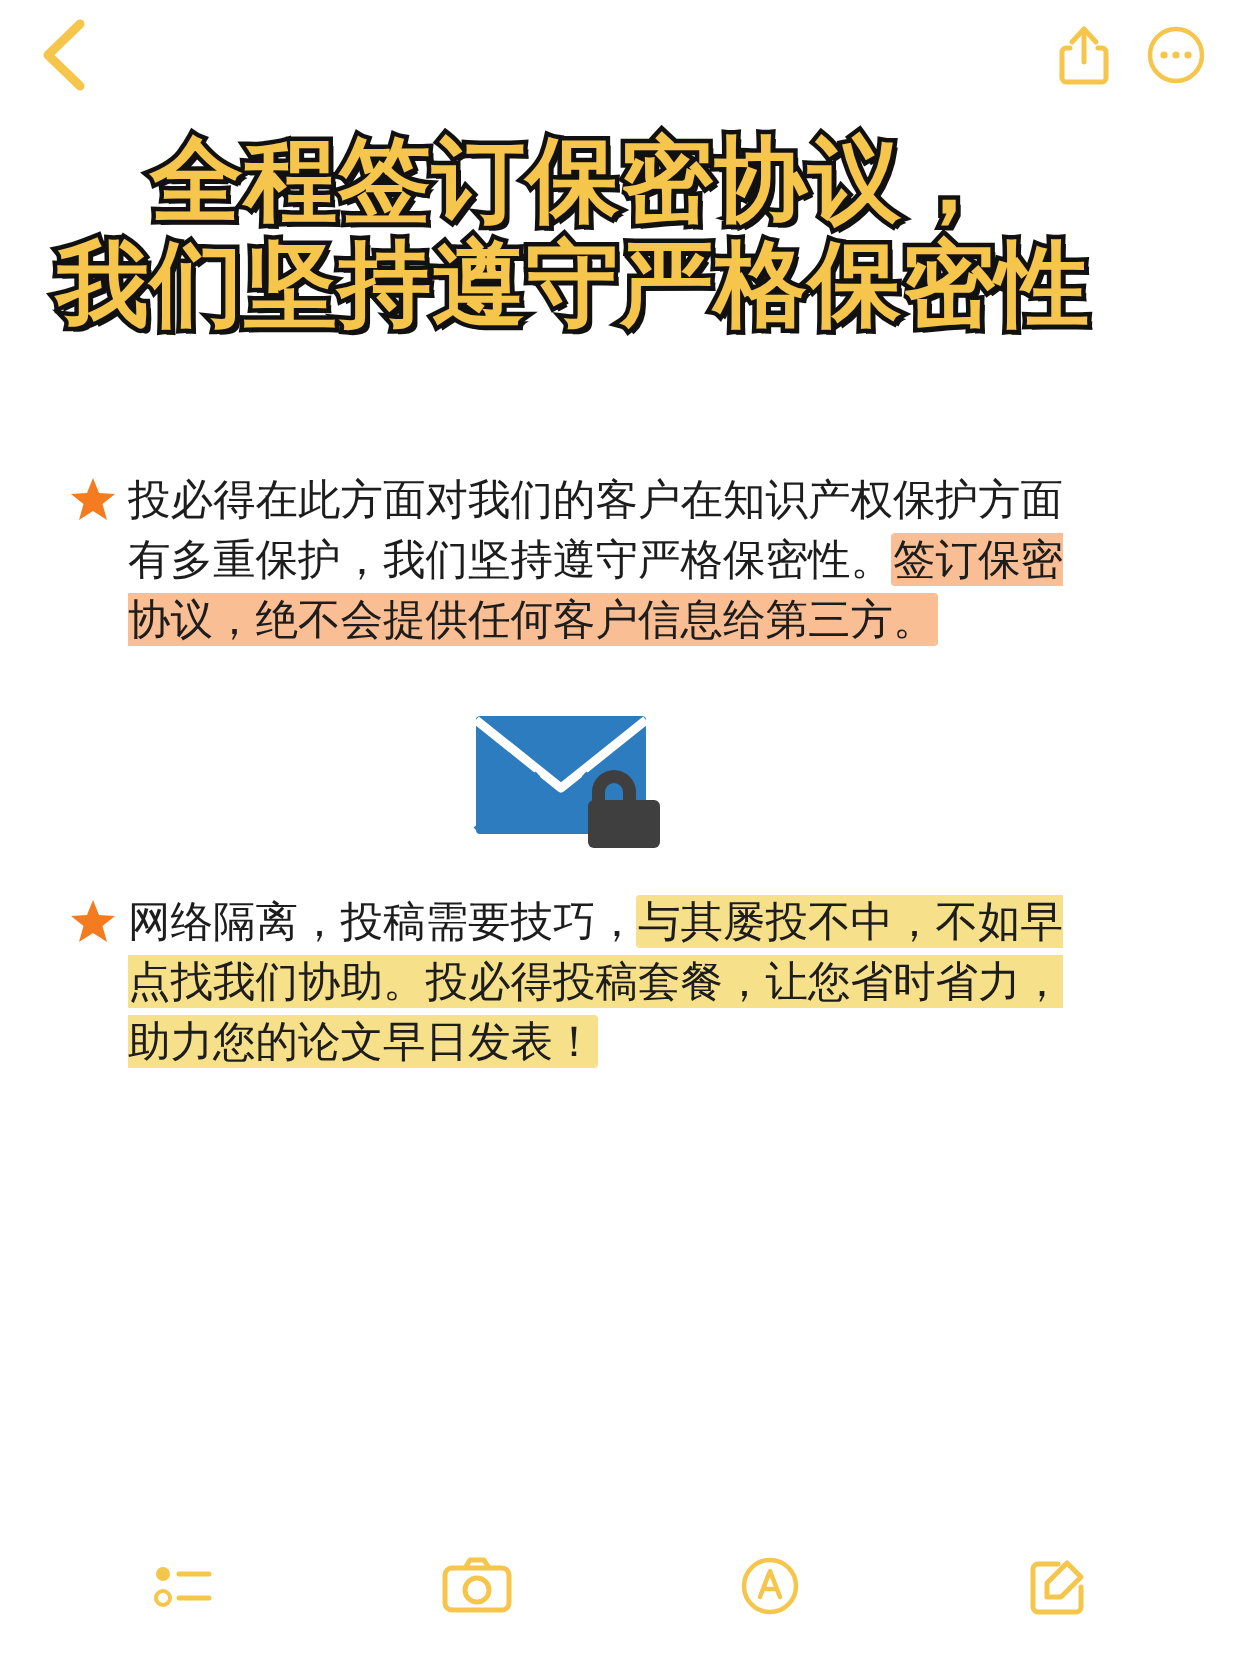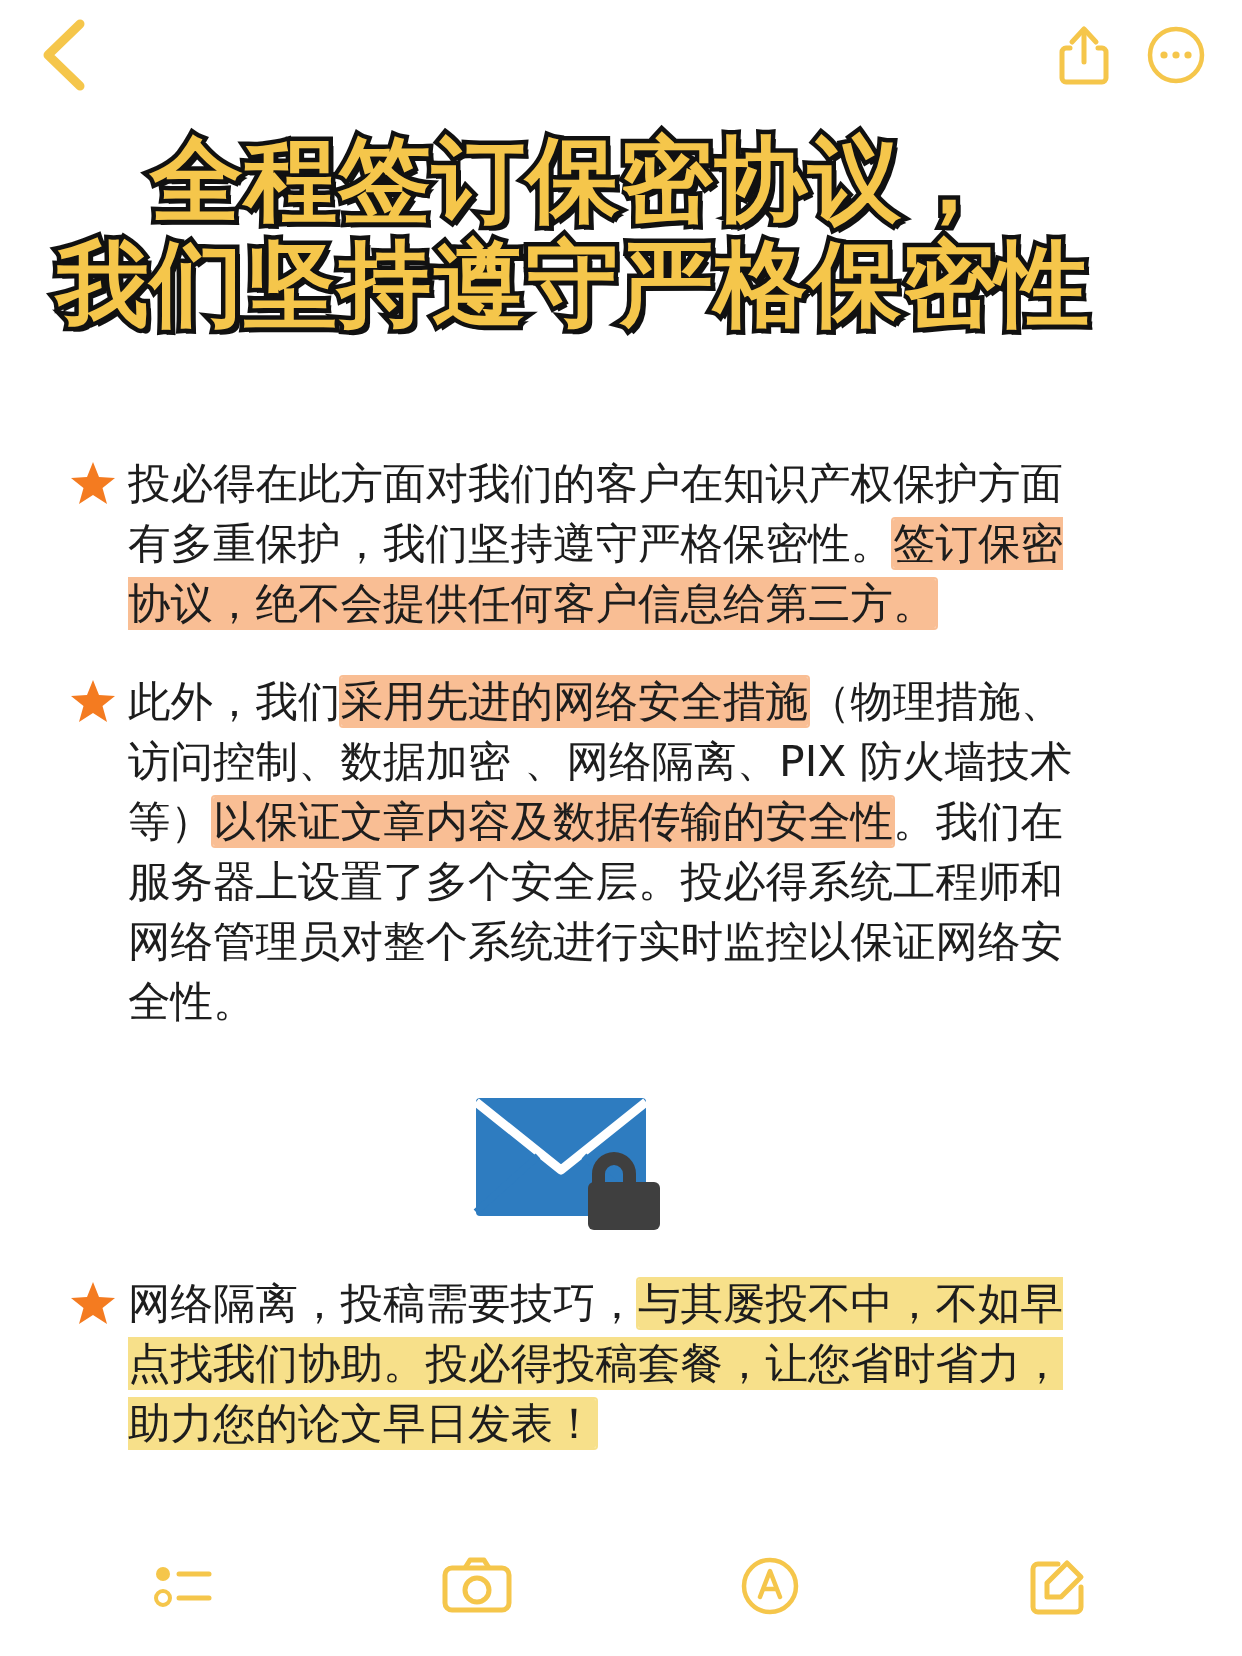--- a/index.html
+++ b/index.html
@@ -58,21 +58,21 @@
     paint-order: stroke fill;
     text-shadow:
       5px 5px 0 #111111;
     margin: 0;
     white-space: nowrap;
   }
 
   
   .content {
     position: absolute;
-    top: 454px;
+    top: 470px;
     left: 0;
     width: 1139px;
     padding: 0 60px 0 70px;
     box-sizing: border-box;
   }
   .bullet-row {
     display: flex;
     align-items: flex-start;
     margin-bottom: 38px;
   }
@@ -160,30 +160,20 @@
     <div class="star">
       <svg width="46" height="46" viewBox="0 0 46 46" aria-hidden="true">
         <polygon points="23,2 29,17 45,18 32.5,28 37,44 23,35 9,44 13.5,28 1,18 17,17" fill="#F47B20"></polygon>
       </svg>
     </div>
     <div class="para">
       <span>投必得在此方面对我们的客户在知识产权保护方面有多重保护，我们坚持遵守严格保密性。</span><span class="hl-orange">签订保密协议，绝不会提供任何客户信息给第三方。</span>
     </div>
   </div>
 
-  <div class="bullet-row">
-    <div class="star">
-      <svg width="46" height="46" viewBox="0 0 46 46" aria-hidden="true">
-        <polygon points="23,2 29,17 45,18 32.5,28 37,44 23,35 9,44 13.5,28 1,18 17,17" fill="#F47B20"></polygon>
-      </svg>
-    </div>
-    <div class="para">
-      <span>此外，我们</span><span class="hl-orange">采用先进的网络安全措施</span><span>（物理措施、访问控制、数据加密 、网络隔离、PIX 防火墙技术等）</span><span class="hl-orange">以保证文章内容及数据传输的安全性</span><span>。我们在服务器上设置了多个安全层。投必得系统工程师和网络管理员对整个系统进行实时监控以保证网络安全性。</span>
-    </div>
-  </div>
 
   <div class="figure">
     <span>
       <svg width="210" height="160" viewBox="0 0 210 160" aria-hidden="true">
         <rect x="6" y="28" width="170" height="118" rx="4" fill="#2E7CC0"></rect>
         <path d="M6 32 L91 100 L176 32" fill="none" stroke="#ffffff" stroke-width="9" stroke-linejoin="round"></path>
         <path d="M6 142 L68 86 M176 142 L114 86" fill="none" stroke="#2E7CC0" stroke-width="7"></path>
         <path d="M122 104 a22 22 0 0 1 44 0 v14 h-13 v-14 a9 9 0 0 0 -18 0 v14 h-13 z" fill="#3F3F3F"></path>
         <rect x="118" y="112" width="72" height="48" rx="6" fill="#3F3F3F"></rect>
       </svg>

